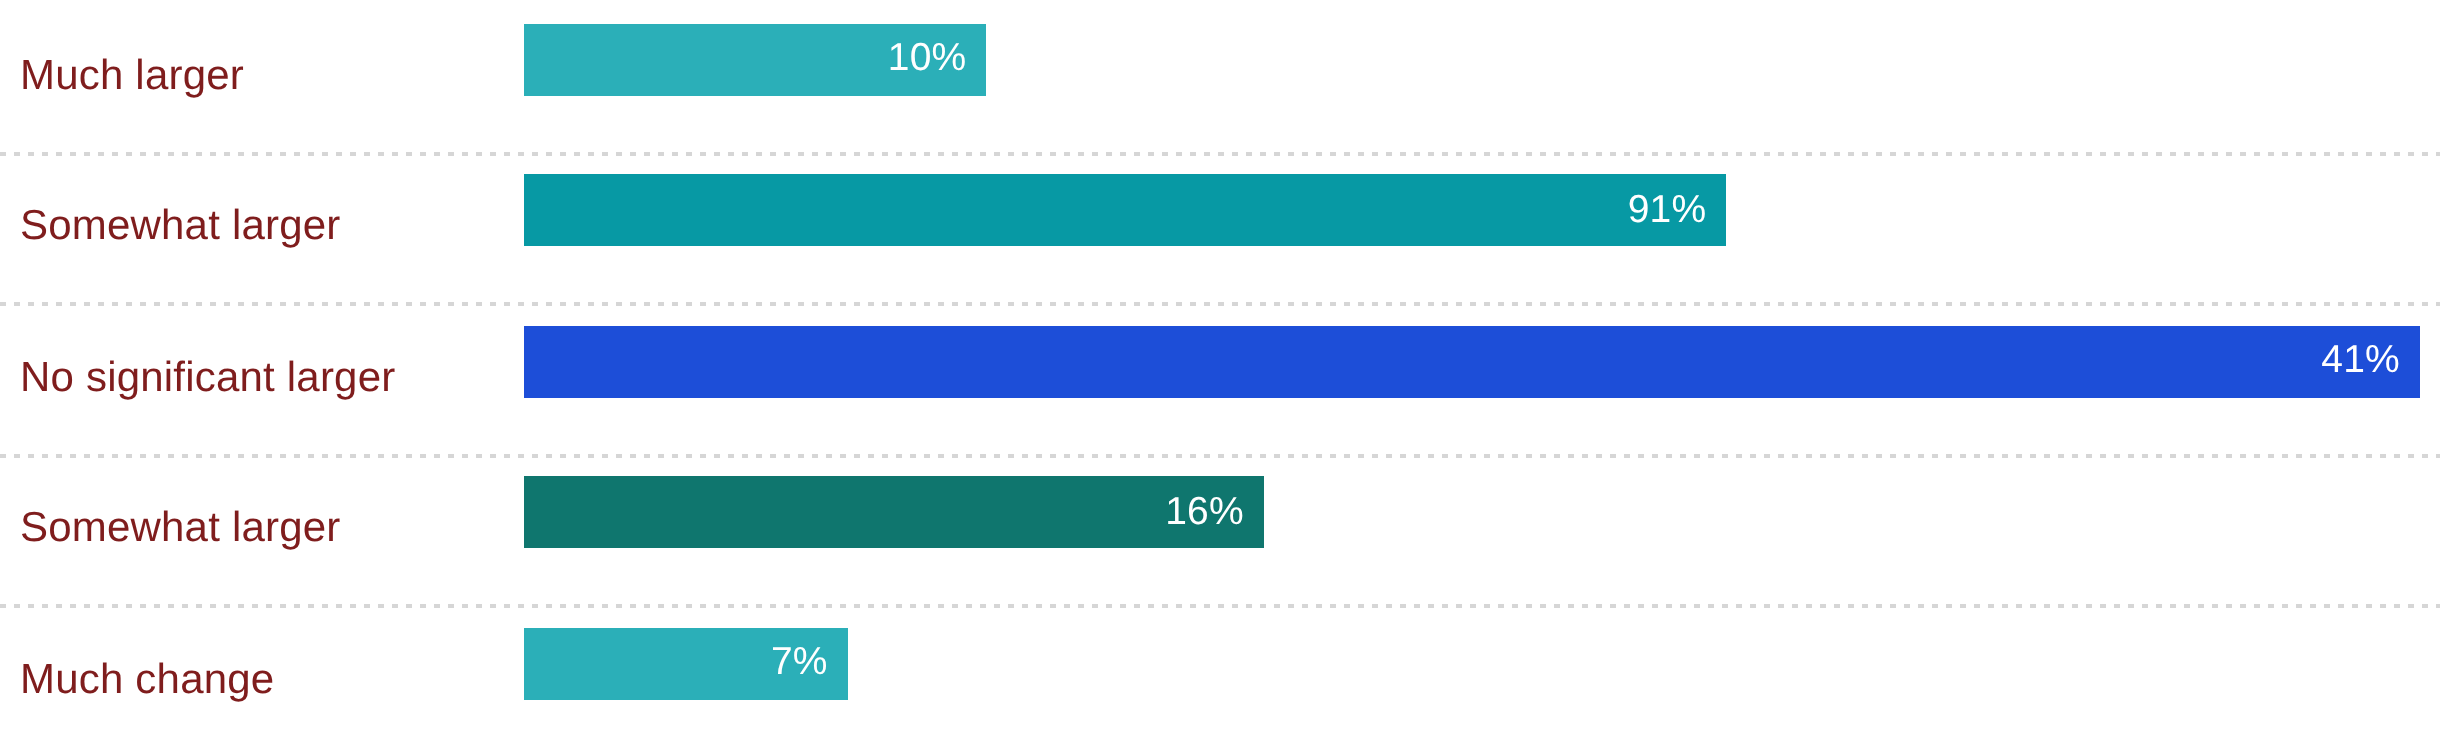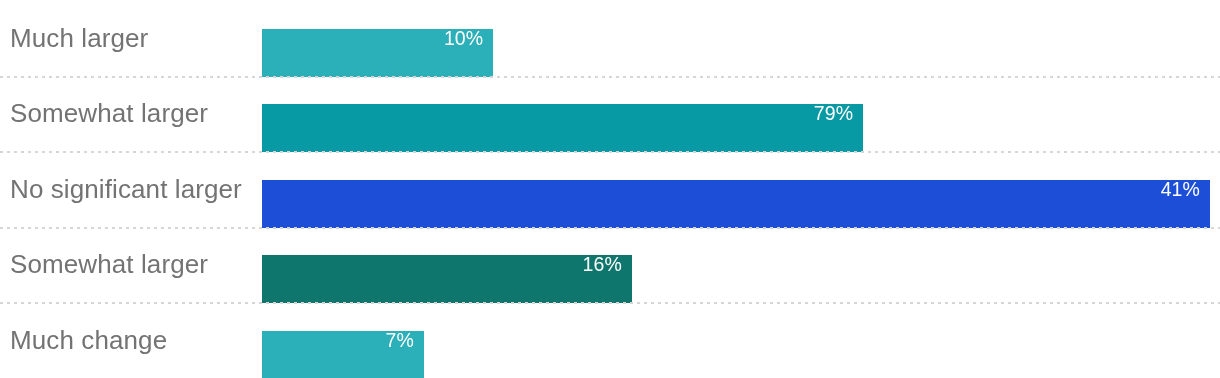--- a/index.html
+++ b/index.html
@@ -45,44 +45,44 @@
       rgba(255,255,255,0) 3px,
       rgba(255,255,255,0) 7px
     );
   }
 
   .category-label {
     position: absolute;
     left: 10px;
     top: 50%;
     transform: translateY(-50%);
-    font-size: 26px;
+    font-size: 21px;
     line-height: 1;
-    color: #737373;
+    color: #7f1d1d;
     white-space: nowrap;
     letter-spacing: 0.1px;
   }
 
   .bar-track {
     position: absolute;
     left: 262px;
     right: 10px;
     top: 50%;
     transform: translateY(-50%);
     height: 52px;
   }
 
   .bar {
     position: relative;
-    height: 48px;
+    height: 36px;
     display: flex;
+    align-items: center;
     justify-content: flex-end;
     box-sizing: border-box;
     padding-right: 10px;
-    margin-top: 17px;
   }
 
   .bar-value {
     font-size: 19.5px;
     line-height: 1;
     color: #ffffff;
     white-space: nowrap;
     letter-spacing: 0.1px;
   }
 </style>
@@ -97,21 +97,21 @@
       <div class="bar" style="width: 24.3902%; background-color: rgb(43, 175, 184);">
         <span class="bar-value">10%</span>
       </div>
     </div>
   </div>
 
   <div class="bar-row">
     <span class="category-label">Somewhat larger</span>
     <div class="bar-track">
       <div class="bar" style="width: 63.4146%; background-color: rgb(7, 153, 164);">
-        <span class="bar-value">79%</span>
+        <span class="bar-value">91%</span>
       </div>
     </div>
   </div>
 
   <div class="bar-row">
     <span class="category-label">No significant larger</span>
     <div class="bar-track">
       <div class="bar" style="width: 100%; background-color: #1d4ed8;">
         <span class="bar-value">41%</span>
       </div>

